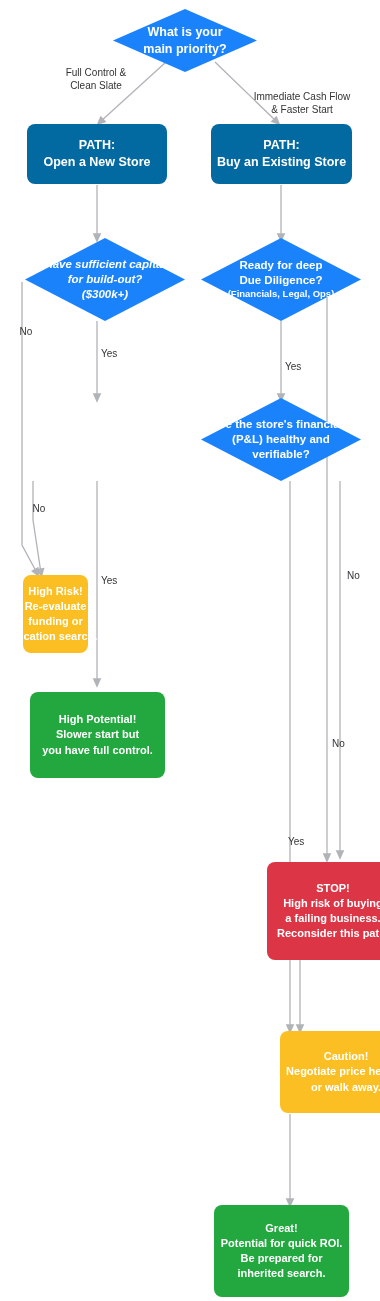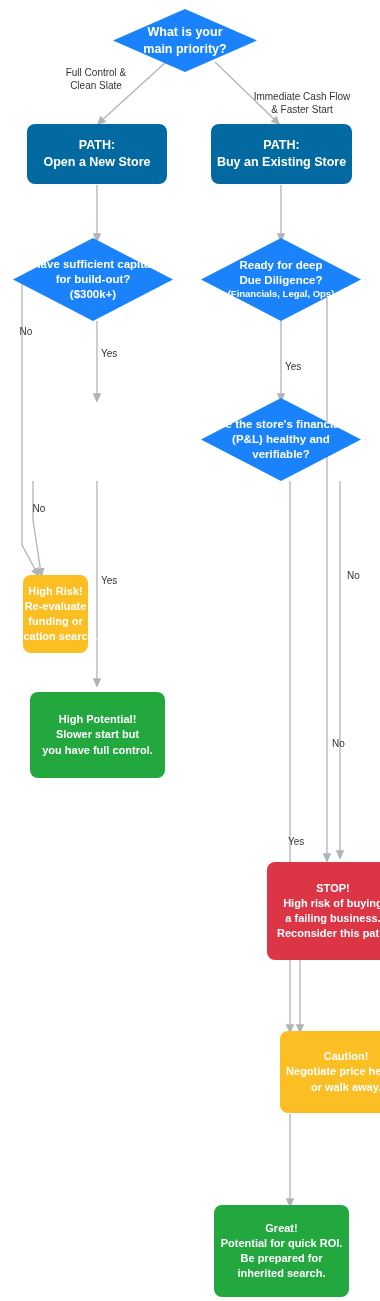--- a/index.html
+++ b/index.html
@@ -114,21 +114,21 @@
     </div>
   </div>
 
   <div class="node box path-box" style="left:211px;top:124px;width:141px;height:60px;">
     <div>
       <span class="lbl">PATH:</span>
       <span class="lbl">Buy an Existing Store</span>
     </div>
   </div>
 
-  <div class="diamond" style="left:13px;top:238px;width:160px;height:83px;">
+  <div class="diamond" style="left:25px;top:238px;width:160px;height:83px;font-style:italic;">
     <div class="shape"></div>
     <div class="txt d-sub">
       <div>
         <span class="lbl">Have sufficient capital</span>
         <span class="lbl">for build-out?</span>
         <span class="lbl">($300k+)</span>
       </div>
     </div>
   </div>
 

